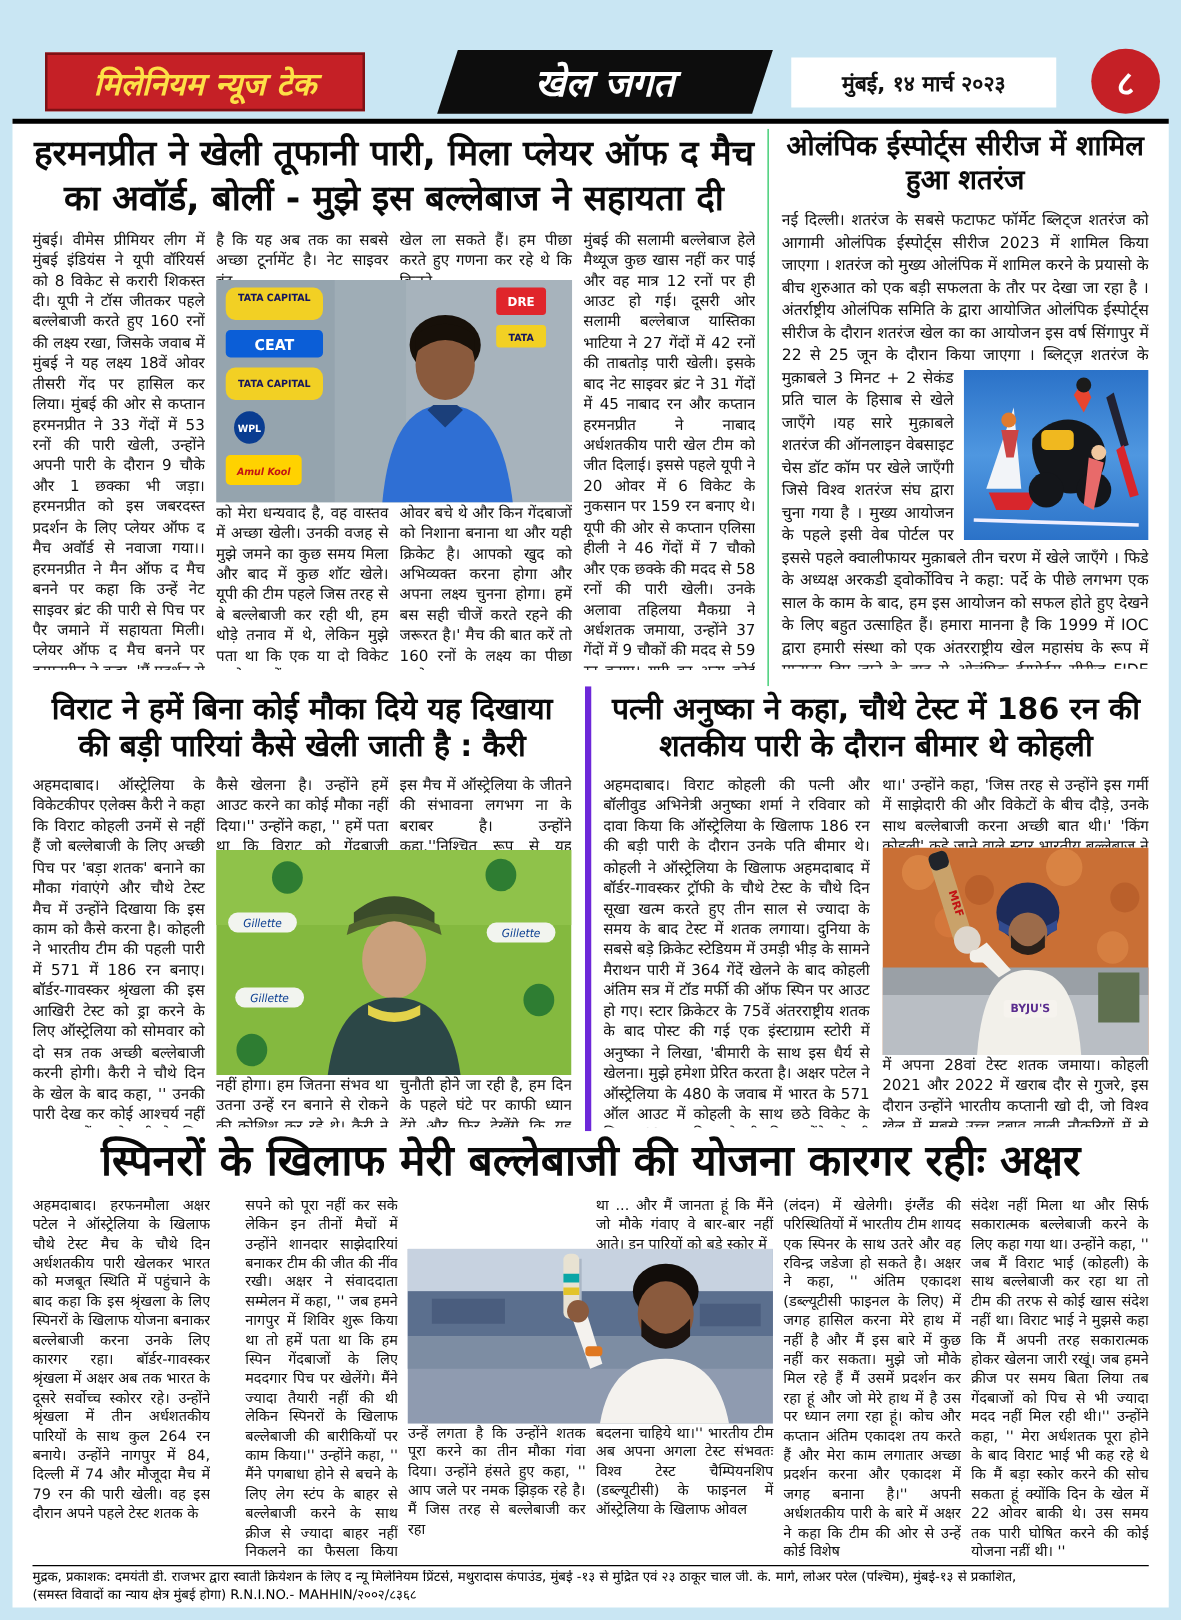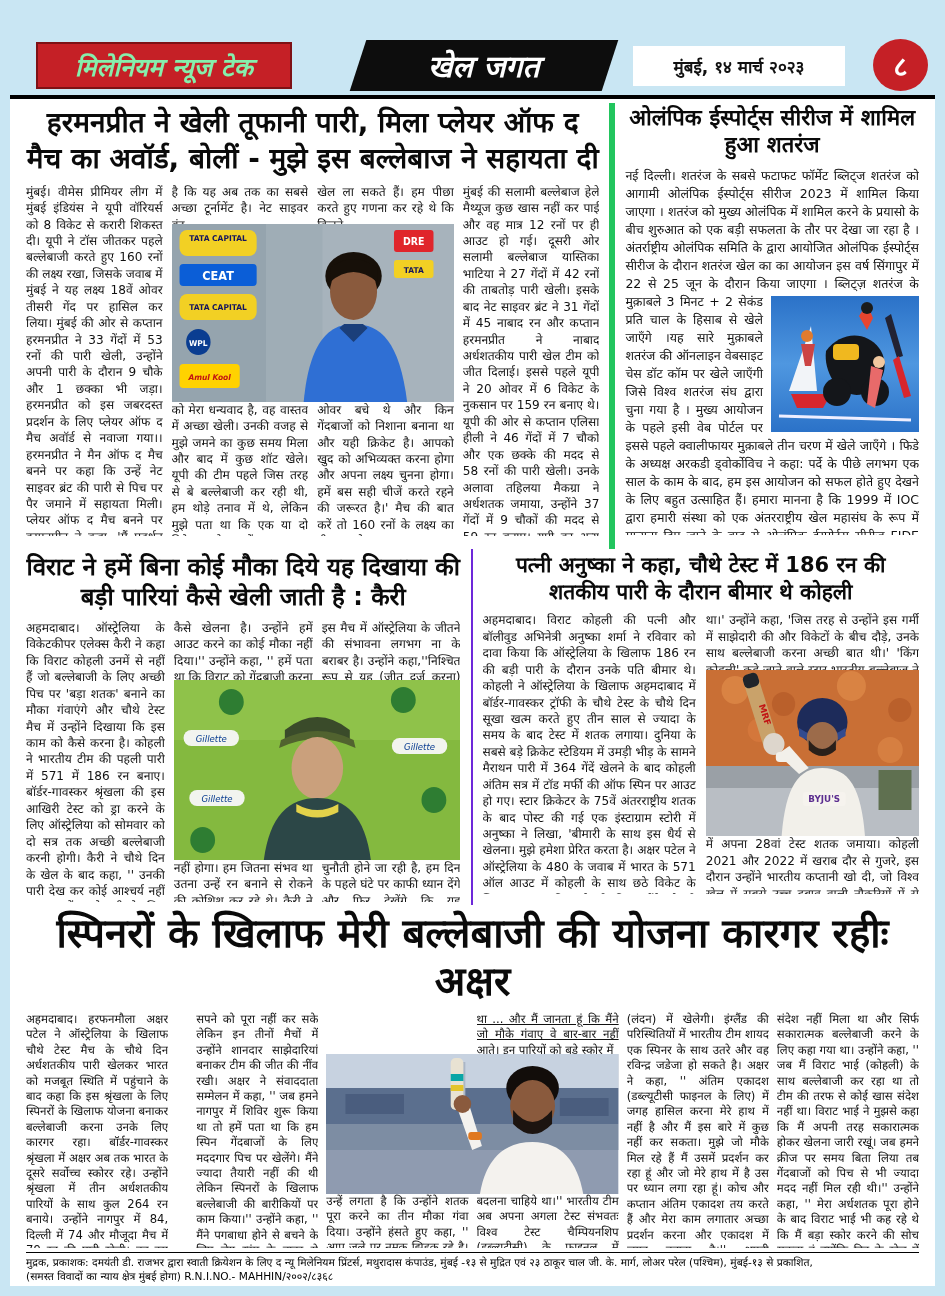--- a/index.html
+++ b/index.html
@@ -11,21 +11,21 @@
     position:relative;
     overflow:hidden;
   }
   
   .masthead { position:absolute; top:0; left:0; right:0; height:95px; background:#c9e6f3; }
   .brand-box{
     position:absolute; left:36px; top:42px; width:256px; height:47px;
     background:#c52026; border:2px solid #7e1115;
     display:flex; align-items:center; justify-content:center;
   }
-  .brand-box span{ color:#86efac; font-weight:bold; font-style:italic; font-size:25px; white-space:nowrap; }
+  .brand-box span{ color:#fde047; font-weight:bold; font-style:italic; font-size:25px; white-space:nowrap; }
   .section-box{
     position:absolute; left:358px; top:40px; width:252px; height:51px;
     background:#0d0d0d; transform:skewX(-18deg);
     display:flex; align-items:center; justify-content:center;
   }
   .section-box span{ transform:skewX(18deg); color:#fff; font-weight:bold; font-style:italic; font-size:30px; white-space:nowrap; }
   .date-box{
     position:absolute; left:633px; top:46px; width:212px; height:40px;
     background:#fff; display:flex; align-items:center; justify-content:center;
     font-weight:bold; font-size:17px; white-space:nowrap;
@@ -39,75 +39,75 @@
   
   .sheet{
     position:absolute; left:10px; right:10px; top:95px; bottom:10px;
     background:#fff; border-top:4px solid #000;
     padding:4px 16px 0 16px; overflow:hidden;
   }
   h1{ font-weight:bold; text-align:center; color:#0a0a0a; }
   .btxt{ text-align:justify; overflow:hidden; }
   
   .row1{ display:flex; height:446px; overflow:hidden; }
-  .a1{ width:66%; border-right:6px solid #22c55e; padding-right:10px; }
+  .a1{ width:66%; border-right:1px solid #22c55e; padding-right:10px; }
   .a1 h1{ font-size:28px; line-height:1.28; margin:2px 0 7px; }
   .a1 .grid{
     display:grid; grid-template-columns:repeat(4,1fr);
     grid-template-rows:40px 178px 1fr;
     column-gap:9px; height:352px;
     font-size:12.1px; line-height:1.36; overflow:hidden;
   }
   .a1 .c1{ grid-column:1; grid-row:1 / span 3; }
   .a1 .c2t{ grid-column:2; grid-row:1; }
   .a1 .c3t{ grid-column:3; grid-row:1; }
   .a1 .ph { grid-column:2 / span 2; grid-row:2; }
   .a1 .c2b{ grid-column:2; grid-row:3; }
   .a1 .c3b{ grid-column:3; grid-row:3; }
   .a1 .c4{ grid-column:4; grid-row:1 / span 3; }
   .a2{ width:34%; padding-left:10px; }
   .a2 h1{ font-size:22px; line-height:1.22; margin:2px 0 8px; }
   .a2 .body{ font-size:12.5px; line-height:1.44; text-align:justify; height:368px; overflow:hidden; }
   .chess-img{ float:right; width:148px; height:136px; margin:3px 0 4px 8px; }
   
   .row2{ display:flex; height:356px; overflow:hidden; }
-  .a3{ width:50%; border-right:2px solid #6d28d9; padding-right:10px; }
+  .a3{ width:50%; border-right:5px solid #6d28d9; padding-right:10px; }
   .a3 h1{ font-size:24px; line-height:1.27; margin:3px 0 7px; }
   .a3 .grid{
     display:grid; grid-template-columns:repeat(3,1fr);
     grid-template-rows:60px 180px 1fr;
     column-gap:9px; height:282px;
     font-size:12.1px; line-height:1.36; overflow:hidden;
   }
   .a3 .c1{ grid-column:1; grid-row:1 / span 3; }
   .a3 .c2t{ grid-column:2; grid-row:1; }
   .a3 .c3t{ grid-column:3; grid-row:1; }
   .a3 .ph{ grid-column:2 / span 2; grid-row:2;text-align:right; }
   .a3 .c2b{ grid-column:2; grid-row:3; }
   .a3 .c3b{ grid-column:3; grid-row:3; }
   .a4{ width:50%; padding-left:10px; }
-  .a4 h1{ font-size:21px; line-height:1.27; margin:3px 4px 7px; }
+  .a4 h1{ font-size:24px; line-height:1.27; margin:3px 4px 7px; }
   .a4 .cols{ display:flex; gap:10px; height:282px; overflow:hidden; }
   .a4 .col{ flex:1; font-size:12.1px; line-height:1.36; }
   .a4 .c2top{ height:58px; overflow:hidden; }
   .a4 .c2ph{ height:166px; }
   .a4 .c2bot{ height:58px; overflow:hidden; }
   
   .row3{ height:343px; overflow:hidden; }
-  .row3 h1{ font-size:40px; line-height:1.2; margin:4px 0 7px; }
+  .row3 h1{ font-size:34px; line-height:1.2; margin:4px 0 7px; }
   .row3 .grid{
     display:grid; grid-template-columns:repeat(6,1fr);
     grid-template-rows:42px 140px 1fr;
     column-gap:8px; height:288px;
     font-size:11.6px; line-height:1.33; overflow:hidden;
   }
   .row3 .k1{ grid-column:1; grid-row:1 / span 3; }
   .row3 .k2{ grid-column:2; grid-row:1 / span 3;margin-left:20px; }
   .row3 .k3t{ grid-column:3; grid-row:1; }
-  .row3 .k4t{ grid-column:4; grid-row:1;text-decoration:underline; }
+  .row3 .k4t{ grid-column:4; grid-row:1; }
   .row3 .ph{ grid-column:3 / span 2; grid-row:2; }
   .row3 .k3b{ grid-column:3; grid-row:3; }
   .row3 .k4b{ grid-column:4; grid-row:3; }
   .row3 .k5{ grid-column:5; grid-row:1 / span 3; }
   .row3 .k6{ grid-column:6; grid-row:1 / span 3; }
   
   .footer{
     border-top:1.5px solid #000; margin-top:4px; padding-top:3px;
     font-size:10.6px; line-height:1.32; color:#000; overflow:hidden;
   }

